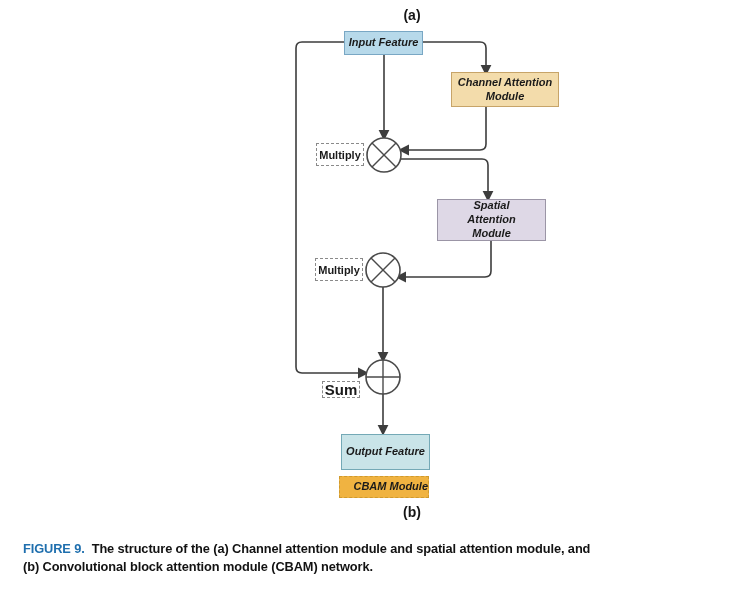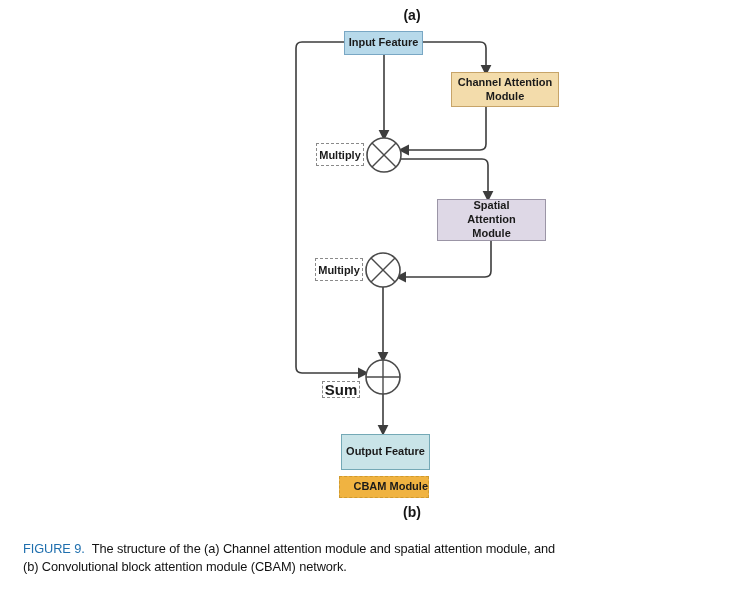--- a/index.html
+++ b/index.html
@@ -15,41 +15,41 @@
   html,body{background:#fff;}
   body{font-family:"Liberation Sans","DejaVu Sans",sans-serif;}
   .page{position:relative;width:746px;height:600px;background:#ffffff;overflow:hidden;}
   .diagram{position:absolute;left:0;top:0;width:746px;height:535px;}
   svg.connectors{position:absolute;left:0;top:0;width:746px;height:535px;}
   svg.connectors path.edge{fill:none;stroke:var(--line);stroke-width:1.6;}
   svg.connectors circle.op{fill:#ffffff;stroke:#4a4a4a;stroke-width:1.6;}
   svg.connectors line.op-glyph{stroke:#4a4a4a;stroke-width:1.4;}
   svg.connectors .arrowhead{fill:var(--line);}
   .node{position:absolute;display:flex;align-items:center;justify-content:center;
-        text-align:center;font-weight:bold;font-size:11px;line-height:1.25;color:#1a1a1a;}
+        text-align:center;font-weight:bold;font-size:11px;line-height:1.25;color:#1a1a1a;font-style:italic;}
   .node-input{left:344px;top:31px;width:79px;height:24px;
         background:var(--input-fill);border:1.5px solid var(--input-border);}
   .node-channel{left:432px;top:72px;width:108px;height:35px;padding:2px;
         background:var(--channel-fill);border:1.5px solid var(--channel-border);margin-left:19px;}
   .node-spatial{left:437px;top:199px;width:109px;height:33px;padding:20px;
         background:var(--spatial-fill);border:1.5px solid var(--spatial-border);}
   .node-output{left:341px;top:434px;width:89px;height:36px;
         background:var(--output-fill);border:1.5px solid var(--output-border);}
   .node-cbam{left:339px;top:476px;width:90px;height:22px;
         background:var(--cbam-fill);border:1.5px dashed var(--cbam-border);justify-content:flex-end;}
   .op-label{position:absolute;display:flex;align-items:center;justify-content:center;
         background:#fff;border:1.2px dashed #8a8a8a;font-weight:bold;font-size:11px;color:#1a1a1a;}
   .op-label-multiply1{left:316px;top:143px;width:48px;height:23px;}
   .op-label-multiply2{left:315px;top:258px;width:48px;height:23px;}
   .op-label-sum{left:322px;top:381px;width:38px;height:17px;font-size:15px;}
   .panel-label{position:absolute;width:44px;text-align:center;font-weight:bold;
         font-size:14px;color:#161616;}
   .panel-label-a{left:390px;top:7px;}
   .panel-label-b{left:390px;top:504px;}
-  .caption{position:absolute;left:23px;top:540px;width:712px;font-weight:normal;
+  .caption{position:absolute;left:23px;top:540px;width:712px;font-weight:bold;
         font-size:12.8px;line-height:17.5px;color:#121212;letter-spacing:-0.1px;}
   .cap-num{color:var(--figure-label);margin-right:7px;}
 </style>
 </head>
 <body>
 
 <div class="page">
 
   <div class="diagram">
 

